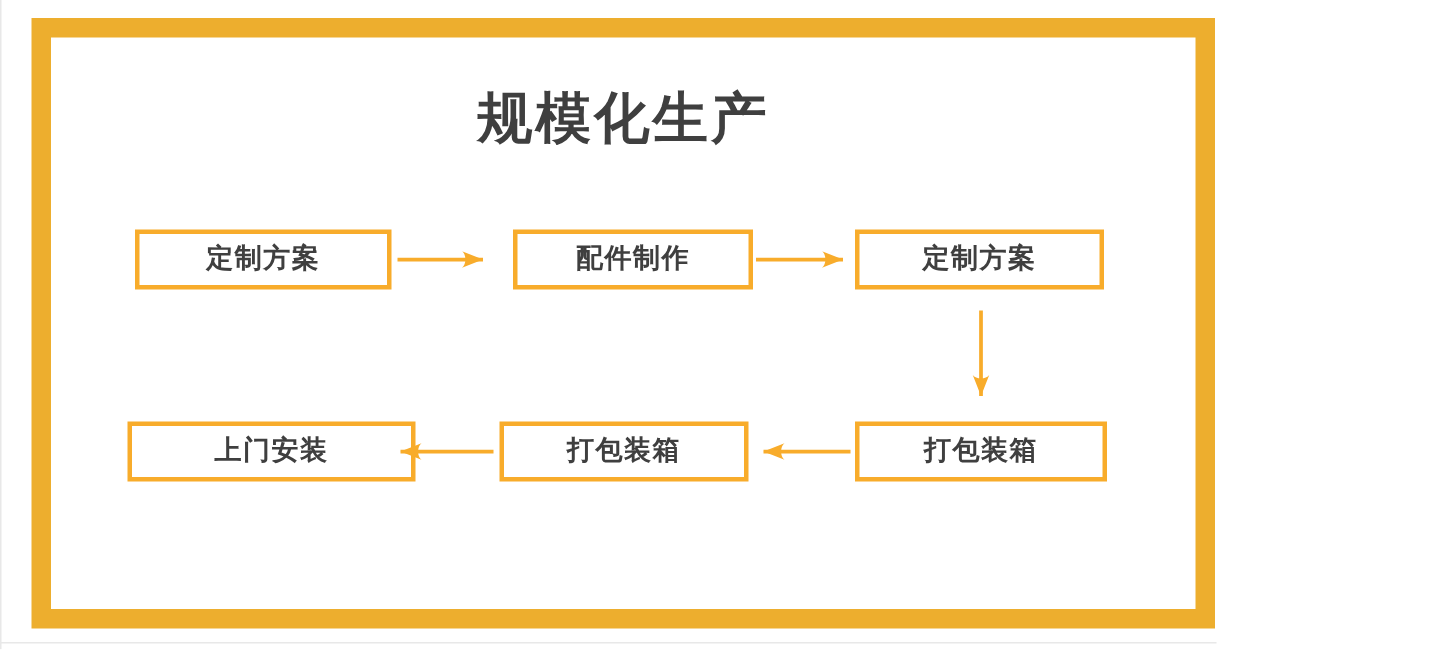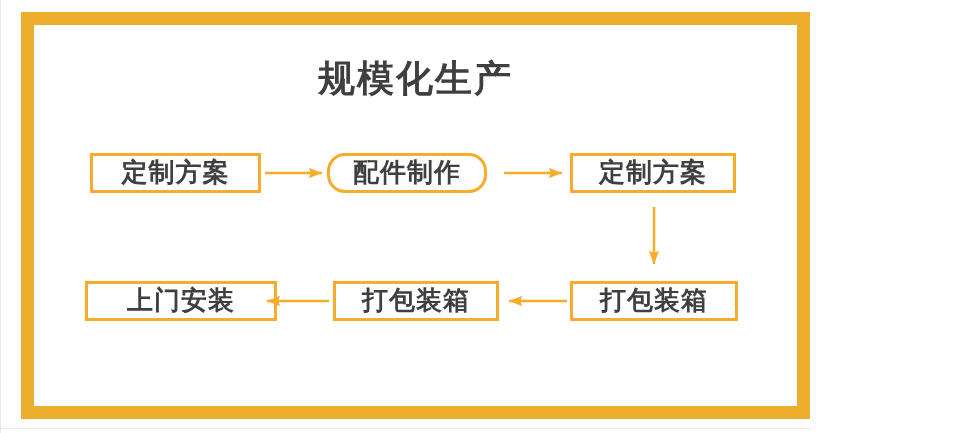--- a/index.html
+++ b/index.html
@@ -41,26 +41,26 @@
     font-size: 37px; font-weight: bold;
     letter-spacing: 2px; color: var(--text);
   }
   .node {
     position: absolute;
     box-sizing: border-box;
     height: 40px; line-height: 33px;
     border: 3px solid var(--box-border);
     background: #fff;
     color: var(--text);
-    font-size: 26px; font-weight: bold;
+    font-size: 18px; font-weight: bold;
     letter-spacing: 1px; text-align: center;
     white-space: nowrap;
   }
   .n1 { left: 90px;  top: 153px; width: 171px; }
-  .n2 { left: 327px; top: 153px; width: 160px; border-radius: 18px; }
+  .n2 { left: 342px; top: 153px; width: 160px; }
   .n3 { left: 570px; top: 153px; width: 166px; }
   .n4 { left: 570px; top: 281px; width: 168px; }
   .n5 { left: 333px; top: 281px; width: 166px; }
   .n6 { left: 85px;  top: 281px; width: 192px; }
   .arrows {
     position: absolute; left: 0; top: 0;
     width: 954px; height: 433px;
     pointer-events: none;
   }
   .arrow { stroke: var(--arrow); stroke-width: 2.5; fill: none; }

